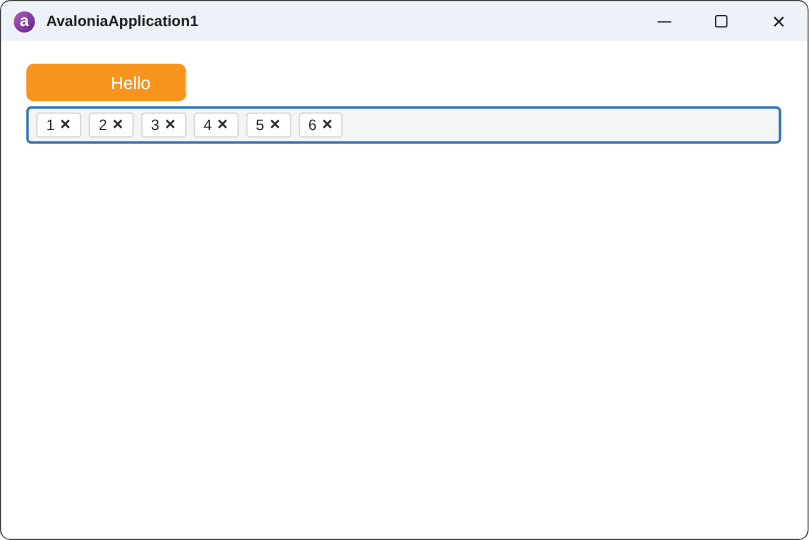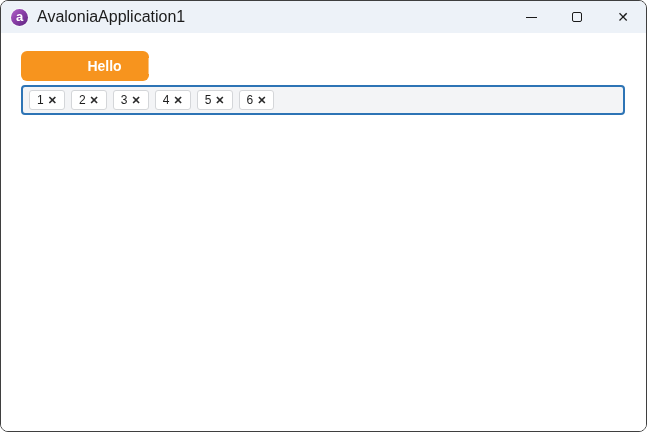--- a/index.html
+++ b/index.html
@@ -31,23 +31,24 @@
     background: linear-gradient(135deg, #b264c9 0%, #8b3fa8 45%, #5f2580 100%);
     color: #ffffff;
     font-size: 13px;
     font-weight: 700;
     line-height: 16px;
     text-align: center;
     box-shadow: 0 0 0 1px rgba(255,255,255,0.6);
   }
   .title-text {
     margin-left: 9px;
-    font-size: 16px;
+    font-size: 12px;
     color: #1b1b1b;
     white-space: nowrap;
+    font-weight: bold;
   }
   .caption-buttons {
     margin-left: auto;
     display: flex;
     height: 100%;
   }
   .caption-btn {
     width: 46px; height: 32px;
     display: flex;
     align-items: center;
@@ -78,21 +79,21 @@
     align-items: stretch;
     overflow: hidden;
   }
   .split-seg {
     flex: 1;
     border: none;
     background: transparent;
     color: #ffffff;
     font-family: "Liberation Sans", sans-serif;
     font-size: 14px;
-    font-weight: 700;
+    font-weight: 400;
     display: flex;
     align-items: center;
     justify-content: center;
     cursor: default;
     margin-left: 40px;
   }
   .split-divider {
     width: 1px;
     align-self: center;
     height: 16px;

